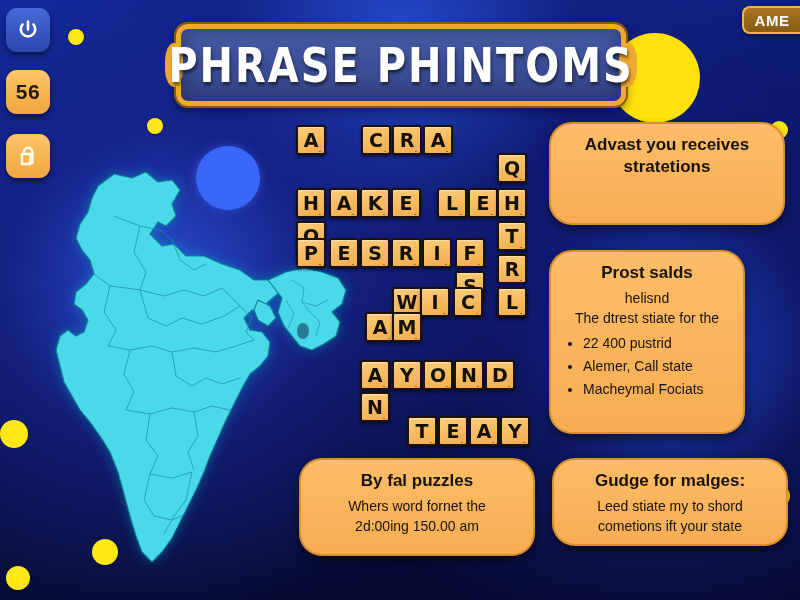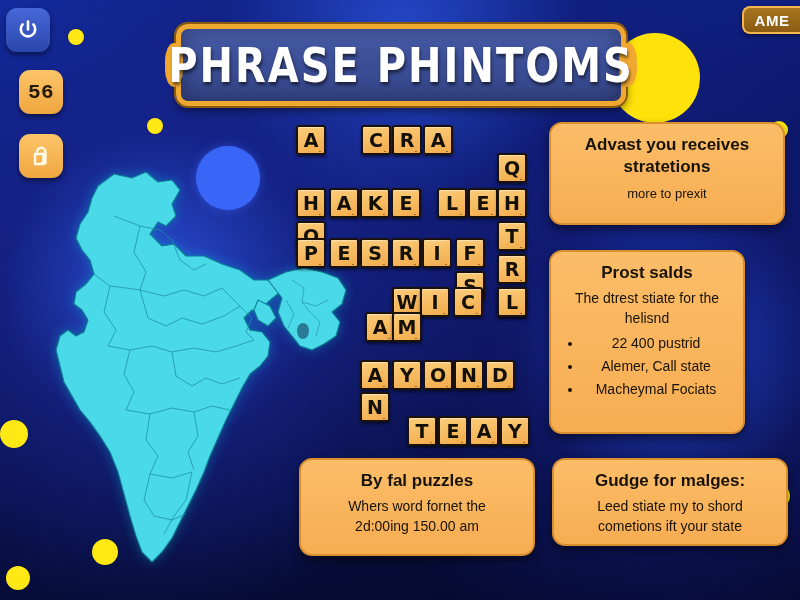--- a/index.html
+++ b/index.html
@@ -25,21 +25,21 @@
   #map{position:absolute;left:54px;top:160px;width:300px;height:420px;}
   #map svg{width:100%;height:100%;display:block;
     filter:drop-shadow(0 0 6px rgba(0,200,230,.35));}
   
   .ctrl{
     position:absolute;width:44px;height:44px;border-radius:11px;
     display:flex;align-items:center;justify-content:center;
     box-shadow:0 3px 5px rgba(0,0,0,.45);
   }
   .ctrl.power{background:linear-gradient(180deg,#4668d8,#2c47ad);left:6px;top:8px;}
-  .ctrl.orange{background:linear-gradient(180deg,#fcc569,#f0a63f);left:19px;font-family:Liberation Mono, monospace;}
+  .ctrl.orange{background:linear-gradient(180deg,#fcc569,#f0a63f);left:6px;}
   .ctrl .num{font-weight:bold;font-size:21px;color:#241a05;letter-spacing:.5px;}
   
   #ame-badge{
     position:absolute;right:0px;top:6px;height:28px;min-width:58px;
     background:linear-gradient(180deg,#a8741f,#8a5c12);
     border:2px solid #f3b64d;border-right:none;
     border-radius:8px 0 0 8px;
     display:flex;align-items:center;justify-content:center;
     padding:8px 10px;box-sizing:border-box;
     color:#fff;font-size:15px;font-weight:bold;letter-spacing:.5px;
@@ -84,32 +84,32 @@
     font-weight:bold;font-size:19px;line-height:22px;color:#141006;
   }
   .tile .pt{
     position:absolute;right:3px;bottom:0px;
     font-size:7px;line-height:7px;color:#3a2a08;font-weight:bold;
   }
   
   .card{
     position:absolute;box-sizing:border-box;
     background:linear-gradient(180deg,#fcbd68,#f7ad52);
-    border:2px solid #d98f2e;border-radius:13px;
+    border:2px solid #d98f2e;border-radius:23px;
     box-shadow:0 4px 9px rgba(0,0,0,.5);
     padding:10px 14px;color:#17120a;
   }
   .card .ttl{
     font-weight:bold;font-size:17px;text-align:center;line-height:22px;
     margin-bottom:4px;
   }
   .card .ln{font-size:14px;text-align:center;line-height:20px;}
   .card .sub{font-size:13px;text-align:center;line-height:20px;margin-top:6px;}
   .card ul{margin:4px 0 0 0;padding:0 0 0 18px;}
-  .card li{font-size:14px;line-height:23px;text-align:center;}
+  .card li{font-size:14px;line-height:23px;text-align:left;}
 </style>
 </head>
 <body>
 
 <div id="stage">
 
   <div id="decor-layer">
       <div class="dot y" style="left: 68px; top: 29px; width: 16px; height: 16px;"></div>
       <div class="dot y" style="left: 147px; top: 118px; width: 16px; height: 16px;"></div>
       <div class="dot b" style="left: 196px; top: 146px; width: 64px; height: 64px;"></div>
@@ -355,27 +355,26 @@
       </div>
       <div class="tile" style="left: 500px; top: 416px;">
         <span class="ch">Y</span>
         <span class="pt">.</span>
       </div>
     </div>
 
   <div class="card" style="left:549px;top:122px;width:236px;height:103px;">
     <div class="ttl">Advast you receives</div>
     <div class="ttl" style="margin-top:-4px;">stratetions</div>
-    <div class="sub">more to prexit</div>
   </div>
 
   <div class="card" style="left:549px;top:250px;width:196px;height:184px;">
     <div class="ttl">Prost salds</div>
+    <div class="ln">helisnd</div>
     <div class="ln">The dtrest stiate for the</div>
-    <div class="ln">helisnd</div>
     <ul>
       <li>22 400 pustrid</li>
       <li>Alemer, Call state</li>
       <li>Macheymal Fociats</li>
     </ul>
   </div>
 
   <div class="card" style="left:299px;top:458px;width:236px;height:98px;">
     <div class="ttl">By fal puzzles</div>
     <div class="ln">Whers word fornet the</div>

